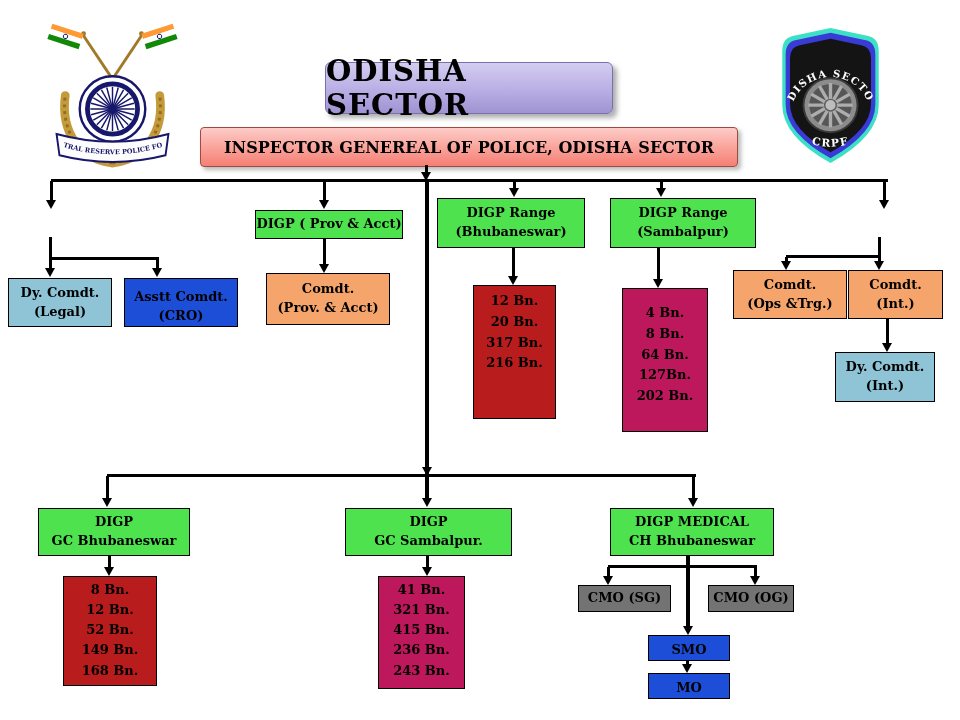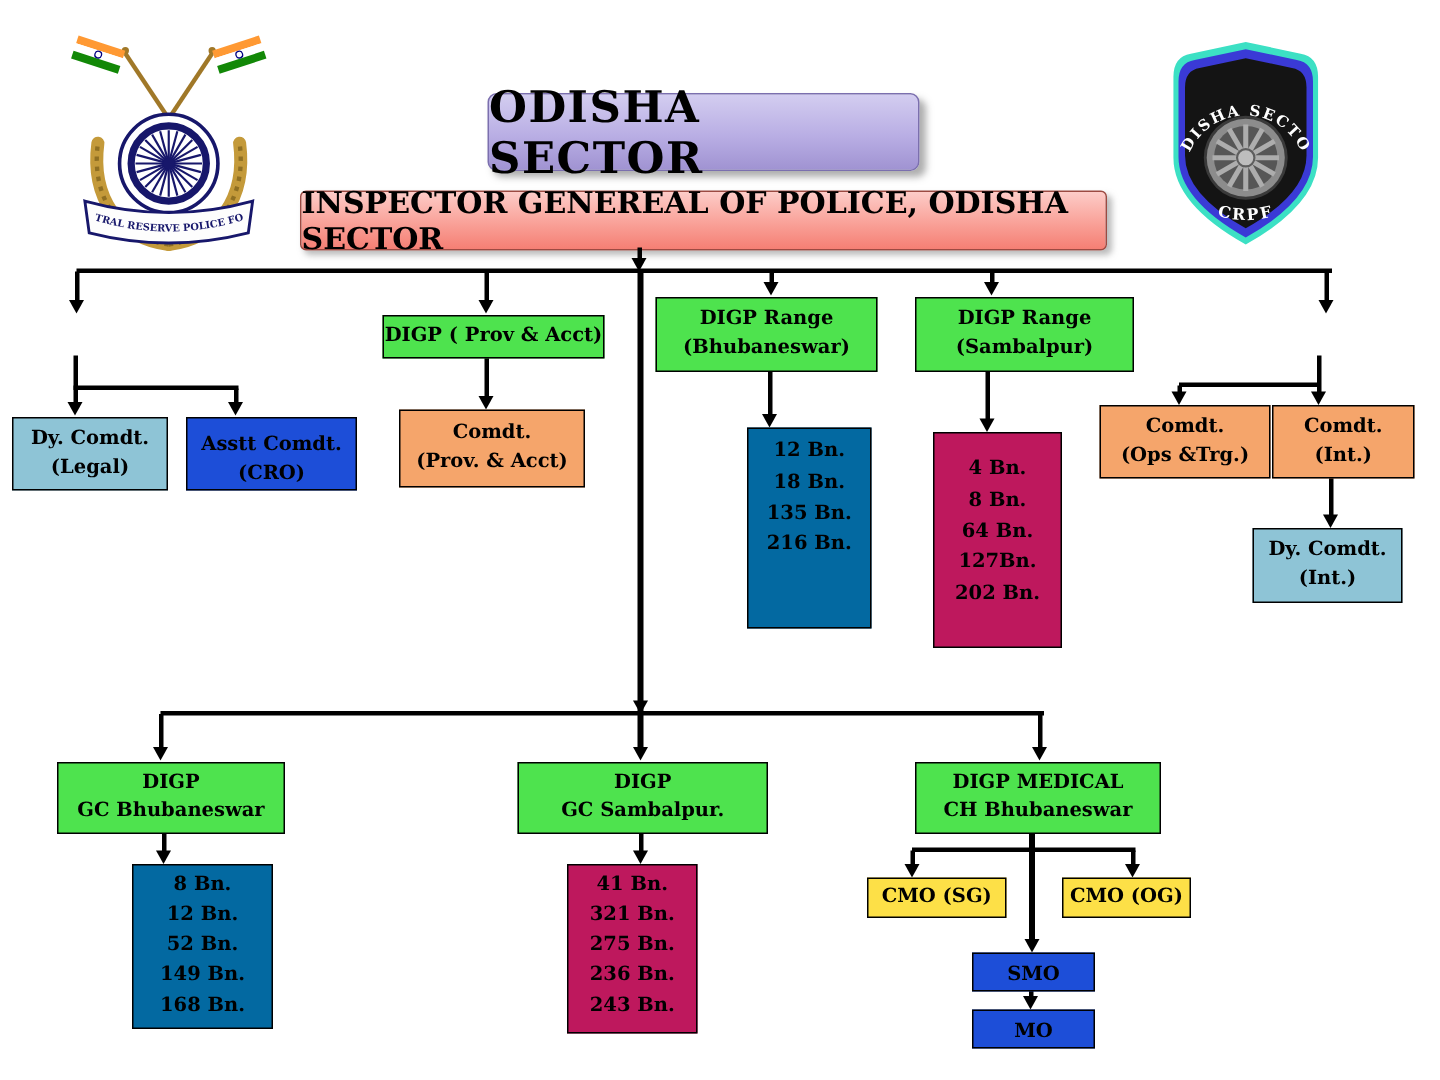--- a/index.html
+++ b/index.html
@@ -6,34 +6,34 @@
   .slide{position:relative;width:960px;height:720px;background:#fff;overflow:hidden;
          font-family:"DejaVu Serif",serif;color:#000;}
   
   .titlebox{position:absolute;left:325px;top:62px;width:286px;height:50px;
     background:linear-gradient(180deg,#d3cdf0 0%,#b9aee4 55%,#a093d2 100%);
     border:1px solid #7b6fae;border-radius:6px;box-shadow:4px 4px 5px rgba(130,130,130,.65);
     display:flex;align-items:center;justify-content:center;font-size:29px;font-weight:bold;letter-spacing:1px;}
   .subtitlebox{position:absolute;left:200px;top:127px;width:536px;height:38px;
     background:linear-gradient(180deg,#fdccc8 0%,#f9a198 55%,#f57f74 100%);
     border:1px solid #9c4a42;border-radius:4px;box-shadow:3px 3px 4px rgba(140,140,140,.6);
-    display:flex;align-items:center;font-size:20px;font-weight:bold;}
+    display:flex;align-items:center;justify-content:center;font-size:16px;font-weight:bold;}
   
   .node{position:absolute;border:1px solid #000;display:flex;flex-direction:column;
         align-items:center;justify-content:center;text-align:center;
         font-weight:bold;font-size:13px;line-height:1.45;}
   .node .ln{display:block;}
   .list{justify-content:flex-start;padding-top:5px;line-height:1.6;}
   .green{background:#4ee34e;}
-  .pink{background:#0369a1;margin-left:25px;}
+  .pink{background:#b91c1c;}
   .peri{background:#be185d;}
   .teal{background:#8ec4d6;}
   .lav{background:#1d4ed8;justify-content:flex-end;}
   .orange{background:#f5a56b;}
-  .gold{background:#fde047;}
+  .gold{background:#737373;}
   
   .vl,.hl{position:absolute;background:#000;}
   .vl{width:3px;}
   .hl{height:3px;}
   .thick{width:4px;}
   .ar{position:absolute;width:0;height:0;border-left:5px solid transparent;
       border-right:5px solid transparent;border-top:9px solid #000;}
   .emblem{position:absolute;}
 </style>
 </head>
@@ -198,22 +198,22 @@
   <div class="node lav" style="left:124px;top:278px;width:112px;height:47px">
     <span class="ln">Asstt Comdt.</span>
     <span class="ln">(CRO)</span>
   </div>
   <div class="node orange" style="left:266px;top:273px;width:122px;height:50px">
     <span class="ln">Comdt.</span>
     <span class="ln">(Prov. &amp; Acct)</span>
   </div>
   <div class="node pink list" style="left:473px;top:285px;width:81px;height:127px">
     <span class="ln">12 Bn.</span>
-    <span class="ln">18 Bn.</span>
-    <span class="ln">135 Bn.</span>
+    <span class="ln">20 Bn.</span>
+    <span class="ln">317 Bn.</span>
     <span class="ln">216 Bn.</span>
   </div>
   <div class="node peri list" style="left:622px;top:288px;width:84px;height:128px;padding-top:14px">
     <span class="ln">4 Bn.</span>
     <span class="ln">8 Bn.</span>
     <span class="ln">64 Bn.</span>
     <span class="ln">127Bn.</span>
     <span class="ln">202 Bn.</span>
   </div>
   <div class="node orange" style="left:733px;top:270px;width:112px;height:47px">
@@ -245,21 +245,21 @@
   <div class="node pink list" style="left:63px;top:576px;width:92px;height:105px;padding-top:3px;line-height:1.55">
     <span class="ln">8 Bn.</span>
     <span class="ln">12 Bn.</span>
     <span class="ln">52 Bn.</span>
     <span class="ln">149 Bn.</span>
     <span class="ln">168 Bn.</span>
   </div>
   <div class="node peri list" style="left:378px;top:576px;width:85px;height:108px;padding-top:3px;line-height:1.55">
     <span class="ln">41 Bn.</span>
     <span class="ln">321 Bn.</span>
-    <span class="ln">275 Bn.</span>
+    <span class="ln">415 Bn.</span>
     <span class="ln">236 Bn.</span>
     <span class="ln">243 Bn.</span>
   </div>
   <div class="node gold" style="left:578px;top:585px;width:91px;height:25px">
     <span class="ln">CMO (SG)</span>
   </div>
   <div class="node gold" style="left:708px;top:585px;width:84px;height:25px">
     <span class="ln">CMO (OG)</span>
   </div>
   <div class="node lav" style="left:648px;top:635px;width:80px;height:24px">

